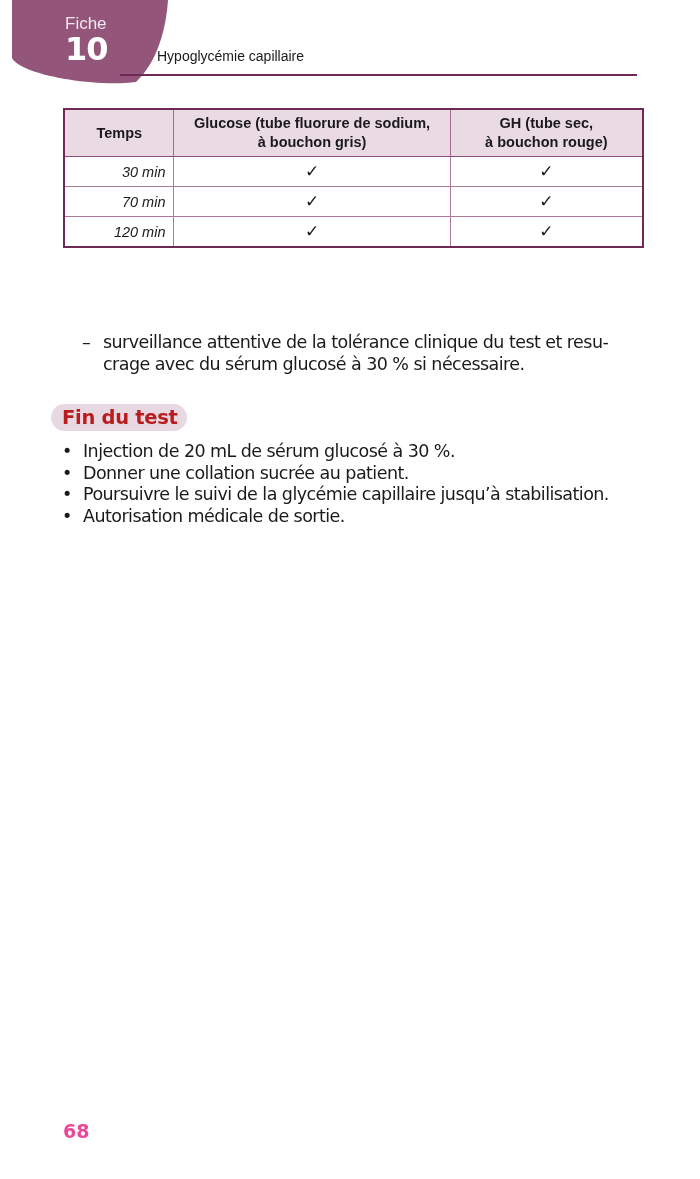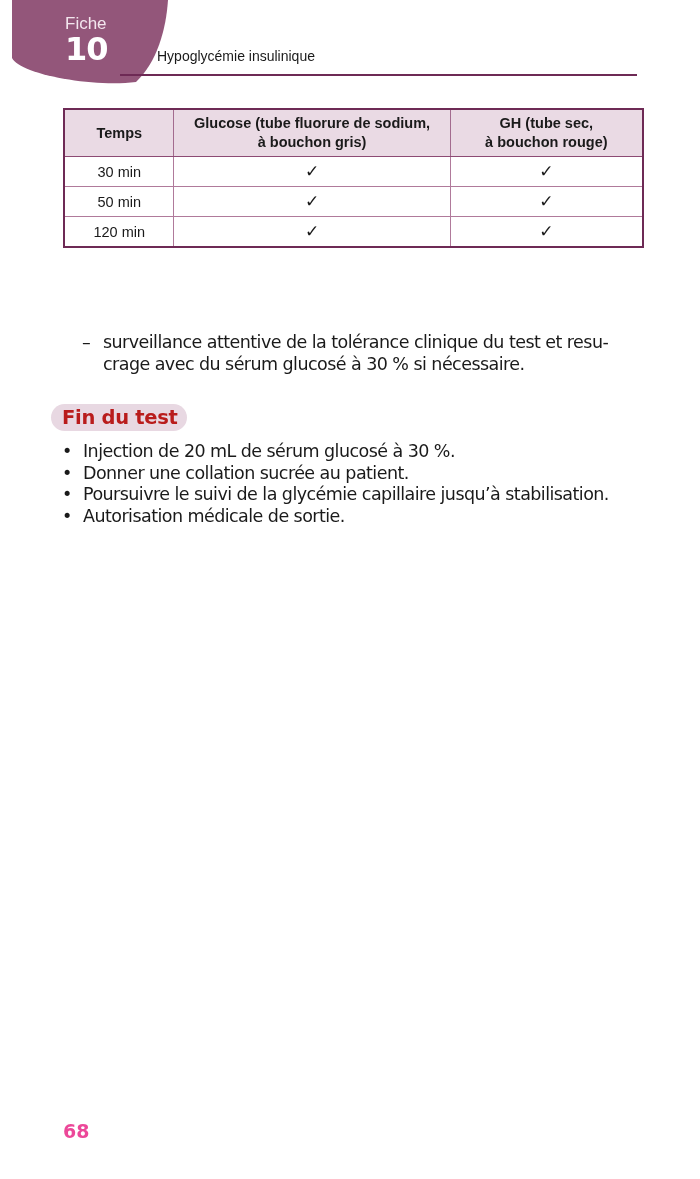--- a/index.html
+++ b/index.html
@@ -35,21 +35,21 @@
     }
     table.samples th {
       background: #eadae4; font-weight: bold; text-align: center;
       height: 46px; padding: 0 6px; line-height: 19px;
       border: 1px solid #a36b8e; border-bottom: 1px solid #8d4a74;
       font-family: "Liberation Sans", sans-serif; font-size: 14.5px;
     }
     table.samples td {
       height: 29px; border: 1px solid #b07a9b; padding: 0 8px;
     }
-    table.samples td.time { text-align: center; width: 92px; }
+    table.samples td.time { text-align: right; width: 92px; font-style: italic; }
     table.samples td.chk { text-align: center; font-size: 17px; }
     col.c1 { width: 108px; } col.c2 { width: 275px; } col.c3 { width: 192px; }
     .dash-item {
       position: absolute; left: 82px; top: 331px; width: 560px;
       font-size: 17.5px; line-height: 22px; font-family: "DejaVu Sans", sans-serif;
       letter-spacing: -0.55px;
     }
     .dash-item .dash { position: absolute; left: 0; top: 0; }
     .dash-item .txt { display: block; padding-left: 21px; text-align: justify; }
     .section-pill {
@@ -75,21 +75,21 @@
 <body>
 
 <div class="tab">
   <svg width="160" height="86" viewBox="0 0 160 86">
     <path d="M0,0 L156,0 C154,30 145,62 124,82 C92,86 45,80 18,70 C8,66 2,62 0,58 Z" fill="#93567a"></path>
   </svg>
   <span class="tab-label">Fiche</span>
   <span class="tab-num">10</span>
 </div>
 
-<div class="running-title">Hypoglycémie insulinique</div>
+<div class="running-title">Hypoglycémie capillaire</div>
 <div class="header-rule"></div>
 
 <table class="samples">
   <colgroup>
       <col class="c1">
       <col class="c2">
       <col class="c3">
     </colgroup>
   <thead>
     <tr>
@@ -106,21 +106,21 @@
       </th>
     </tr>
   </thead>
   <tbody>
     <tr>
       <td class="time">30 min</td>
       <td class="chk">✓</td>
       <td class="chk">✓</td>
     </tr>
     <tr>
-      <td class="time">50 min</td>
+      <td class="time">70 min</td>
       <td class="chk">✓</td>
       <td class="chk">✓</td>
     </tr>
     <tr>
       <td class="time">120 min</td>
       <td class="chk">✓</td>
       <td class="chk">✓</td>
     </tr>
   </tbody>
 </table>

